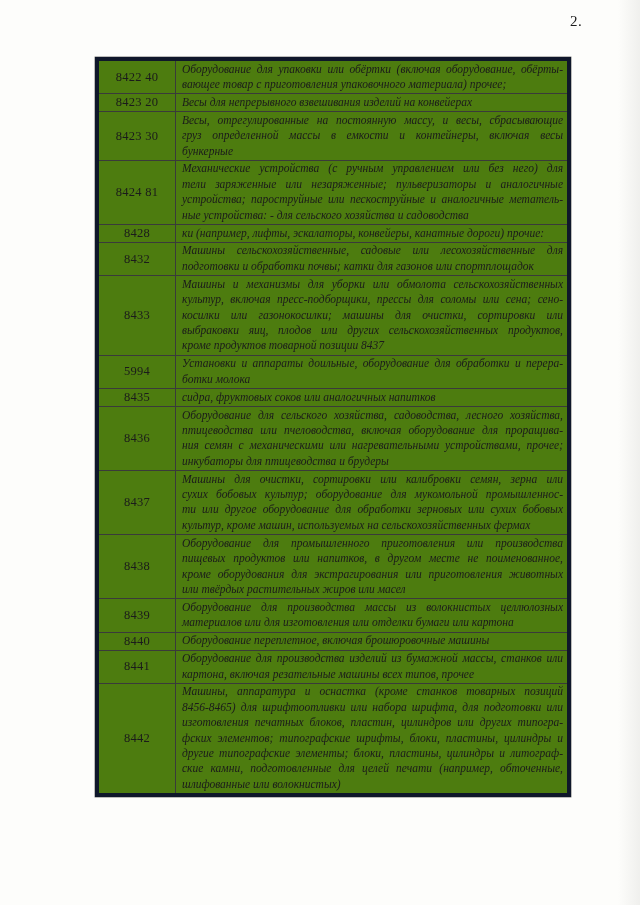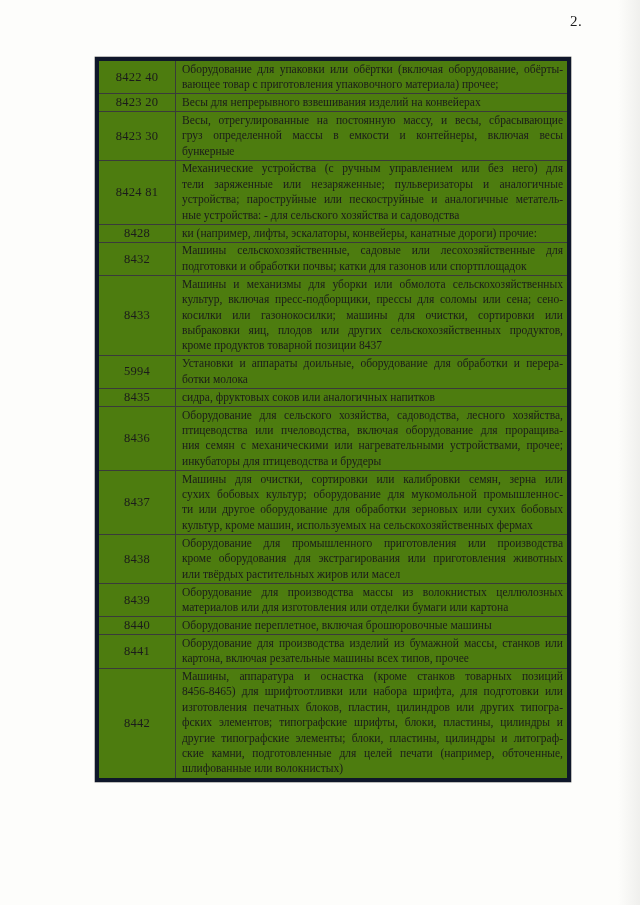--- a/index.html
+++ b/index.html
@@ -50,20 +50,21 @@
   }
   .desc{
     flex:1 1 auto;
     padding:0.5px 4px 1px 6px;
     font-size:11.5px;
     min-width:0;
   }
   .desc .line{
     line-height:15.4px;
     white-space:nowrap;
+    font-style:italic;
   }
   .desc .line:not(:last-child){
     text-align-last:justify;
   }
 </style>
 </head>
 <body>
 
 <div class="scan-edge"></div>
 
@@ -162,20 +163,21 @@
         <div class="line">сухих бобовых культур; оборудование для мукомольной промышленнос-</div>
         <div class="line">ти или другое оборудование для обработки зерновых или сухих бобовых</div>
         <div class="line">культур, кроме машин, используемых на сельскохозяйственных фермах</div>
       </div>
   </div>
 
   <div class="trow">
     <div class="code">8438</div>
     <div class="desc">
         <div class="line">Оборудование для промышленного приготовления или производства</div>
+        <div class="line">пищевых продуктов или напитков, в другом месте не поименованное,</div>
         <div class="line">кроме оборудования для экстрагирования или приготовления животных</div>
         <div class="line">или твёрдых растительных жиров или масел</div>
       </div>
   </div>
 
   <div class="trow">
     <div class="code">8439</div>
     <div class="desc">
         <div class="line">Оборудование для производства массы из волокнистых целлюлозных</div>
         <div class="line">материалов или для изготовления или отделки бумаги или картона</div>

